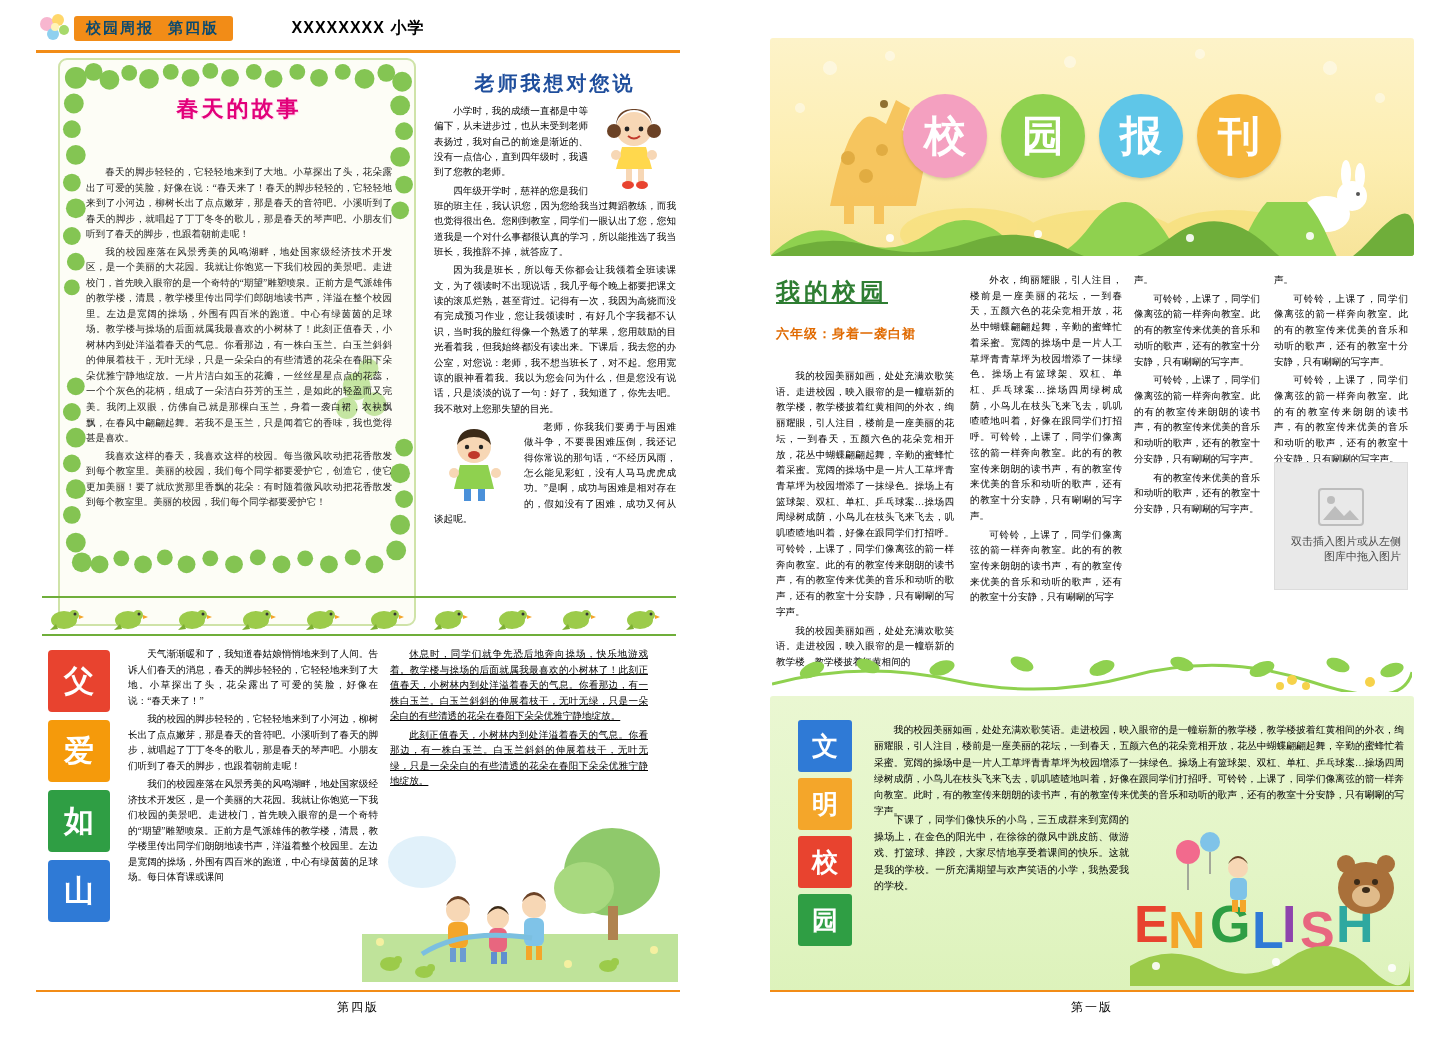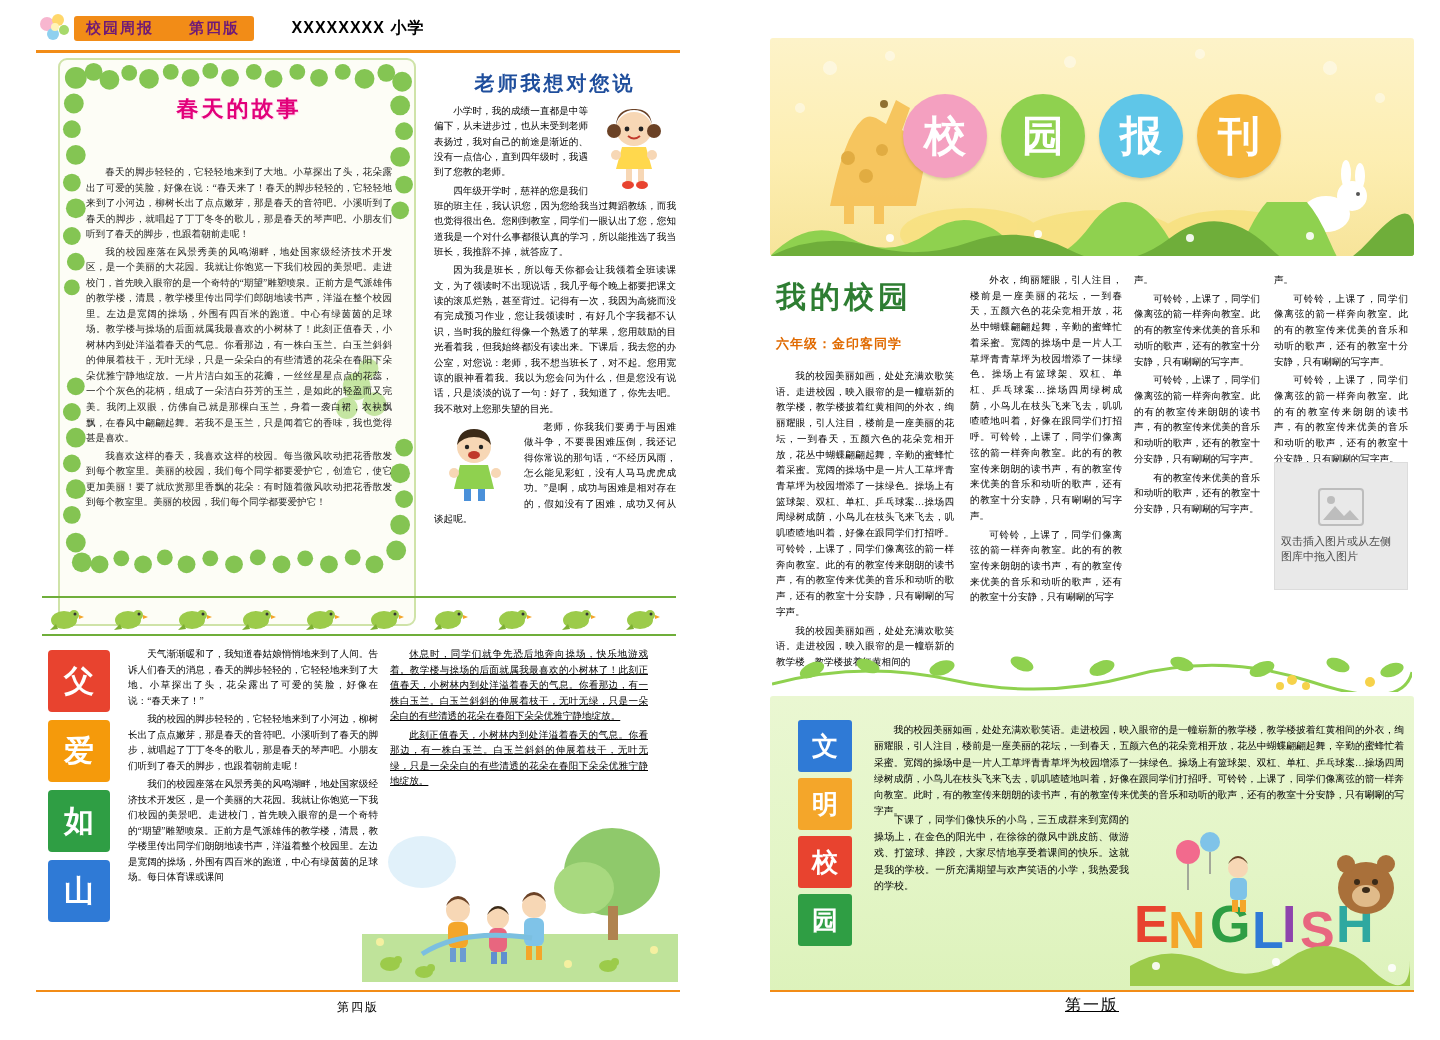--- a/index.html
+++ b/index.html
@@ -15,27 +15,26 @@
 
   
   #left-page {
     left:28px; top:10px; width:660px; height:1020px;
     background:#fff;
   }
   .top-bar { position:relative; height:38px; }
   .banner-tag {
     position:absolute; left:46px; top:6px;
     display:flex; align-items:center;
-    background:#f28c17; color:#701a75;
+    background:#f28c17; color:#0c4a6e;
     font-family:"Liberation Sans", sans-serif;
     font-size:15px; font-weight:bold;
     padding:3px 14px 3px 12px;
     border-radius:3px;
     letter-spacing:2px;
-    gap:21px;
   }
   .banner-tag .sub { margin-left:14px; }
   .flower-mark {
     position:absolute; left:6px; top:0px; width:42px; height:38px;
   }
   .school-name {
     position:absolute; left:0; right:0; top:8px;
     text-align:center;
     font-size:16px; font-weight:bold;
     font-family:"Liberation Sans", sans-serif;
@@ -134,62 +133,63 @@
     display:flex; align-items:center; justify-content:center;
     color:#fff; font-family:"Liberation Sans", sans-serif;
     font-size:42px; font-weight:bold;
     box-shadow:0 2px 3px rgba(0,0,0,.12);
   }
   .mast-grass { position:absolute; left:0; right:0; bottom:0; height:54px; }
 
   .r-article { position:absolute; left:14px; top:262px; width:632px; height:390px; }
   .r-title {
     font-family:"Liberation Sans", sans-serif;
-    font-size:30px; font-weight:bold; color:#2e7d32;
+    font-size:24px; font-weight:bold; color:#2e7d32;
     letter-spacing:4px;
+    text-decoration:underline;
   }
   .r-sub {
     margin-top:12px; font-family:"Liberation Sans", sans-serif;
     font-size:13px; color:#e06a00; font-weight:bold; letter-spacing:1px;
   }
   .r-col { position:absolute; top:0; font-size:9.6px; line-height:1.64; text-align:justify; text-indent:2em; }
   .r-col p { margin:0 0 3px 0; }
   .rc1 { left:0px; width:178px; top:96px; }
   .rc2 { left:194px; width:152px;font-family:Liberation Serif, serif; }
   .rc3 { left:358px; width:126px; }
   .rc4 { left:498px; width:134px; }
   .img-placeholder {
     position:absolute; left:498px; top:190px; width:134px; height:128px;
     background:#e9e9e9; border:1px solid #dcdcdc;
     display:flex; flex-direction:column; align-items:center; justify-content:center;
   }
   .img-ph-icon { width:46px; height:38px; opacity:.55; }
   .img-ph-text {
-    margin-top:8px; font-size:11px; color:#4a4a4a; text-align:left;
+    margin-top:8px; font-size:11px; color:#4a4a4a; text-align:right;
     font-family:"Liberation Sans", sans-serif; line-height:1.35; padding:0 6px;
   }
   .leaf-strip { position:absolute; left:10px; top:640px; width:640px; height:42px; }
 
   .green-panel {
     position:absolute; left:8px; top:686px; width:644px; height:296px;
     background:linear-gradient(180deg,#eaf7d2 0%, #e3f5c6 60%, #ddf2bb 100%);
     border-radius:3px; overflow:hidden;
   }
   .wenming-stack { position:absolute; left:28px; top:24px; width:60px; }
   .wm-box {
     width:54px; height:52px; margin-bottom:6px;
     display:flex; align-items:center; justify-content:center;
     color:#fff; font-family:"Liberation Sans", sans-serif;
     font-size:26px; font-weight:bold; border-radius:3px;
   }
   .gp-text { position:absolute; left:104px; top:26px; width:530px; font-size:9.8px; line-height:1.66; text-align:justify; text-indent:2em; }
   .gp-text p { margin:0 0 4px 0; }
   .gp-text2 { position:absolute; left:104px; top:106px; width:255px; font-size:10px; line-height:1.66; text-align:justify; text-indent:2em; }
   .english-art { position:absolute; left:360px; top:120px; width:280px; height:170px; }
-  .right-foot { position:absolute; left:0; right:0; bottom:14px; text-align:center; font-size:16px; letter-spacing:2px;text-decoration:underline; }
+  .right-foot { position:absolute; left:0; right:0; bottom:14px; text-align:center; font-size:12px; letter-spacing:2px; }
   .right-foot-rule { position:absolute; left:8px; right:8px; bottom:38px; height:2px; background:#f28c17; }
 </style>
 </head>
 <body>
 
 <div class="page" id="left-page">
 
   <div class="top-bar">
     <svg class="flower-mark" viewBox="0 0 42 38">
       <circle cx="13" cy="14" r="7" fill="#f7b6cf"></circle>
@@ -532,21 +532,21 @@
           <circle cx="268" cy="32" r="4"></circle>
           <circle cx="420" cy="36" r="4"></circle>
           <circle cx="540" cy="34" r="4"></circle>
       </g>
     </svg>
   </div>
 
   <div class="r-article">
     <div class="r-col rc1" style="top:0; text-indent:0;">
       <div class="r-title">我的校园</div>
-      <div class="r-sub">六年级：金印客同学</div>
+      <div class="r-sub">六年级：身着一袭白裙</div>
     </div>
     <div class="r-col rc1">
       <p>我的校园美丽如画，处处充满欢歌笑语。走进校园，映入眼帘的是一幢崭新的教学楼，教学楼披着红黄相间的外衣，绚丽耀眼，引人注目，楼前是一座美丽的花坛，一到春天，五颜六色的花朵竞相开放，花丛中蝴蝶翩翩起舞，辛勤的蜜蜂忙着采蜜。宽阔的操场中是一片人工草坪青青草坪为校园增添了一抹绿色。操场上有篮球架、双杠、单杠、乒乓球案…操场四周绿树成荫，小鸟儿在枝头飞来飞去，叽叽喳喳地叫着，好像在跟同学们打招呼。可铃铃，上课了，同学们像离弦的箭一样奔向教室。此的有的教室传来朗朗的读书声，有的教室传来优美的音乐和动听的歌声，还有的教室十分安静，只有唰唰的写字声。</p>
       <p>我的校园美丽如画，处处充满欢歌笑语。走进校园，映入眼帘的是一幢崭新的教学楼，教学楼披着红黄相间的</p>
     </div>
     <div class="r-col rc2">
       <p>外衣，绚丽耀眼，引人注目，楼前是一座美丽的花坛，一到春天，五颜六色的花朵竞相开放，花丛中蝴蝶翩翩起舞，辛勤的蜜蜂忙着采蜜。宽阔的操场中是一片人工草坪青青草坪为校园增添了一抹绿色。操场上有篮球架、双杠、单杠、乒乓球案…操场四周绿树成荫，小鸟儿在枝头飞来飞去，叽叽喳喳地叫着，好像在跟同学们打招呼。可铃铃，上课了，同学们像离弦的箭一样奔向教室。此的有的教室传来朗朗的读书声，有的教室传来优美的音乐和动听的歌声，还有的教室十分安静，只有唰唰的写字声。</p>
       <p>可铃铃，上课了，同学们像离弦的箭一样奔向教室。此的有的教室传来朗朗的读书声，有的教室传来优美的音乐和动听的歌声，还有的教室十分安静，只有唰唰的写字</p>
     </div>
     <div class="r-col rc3">

